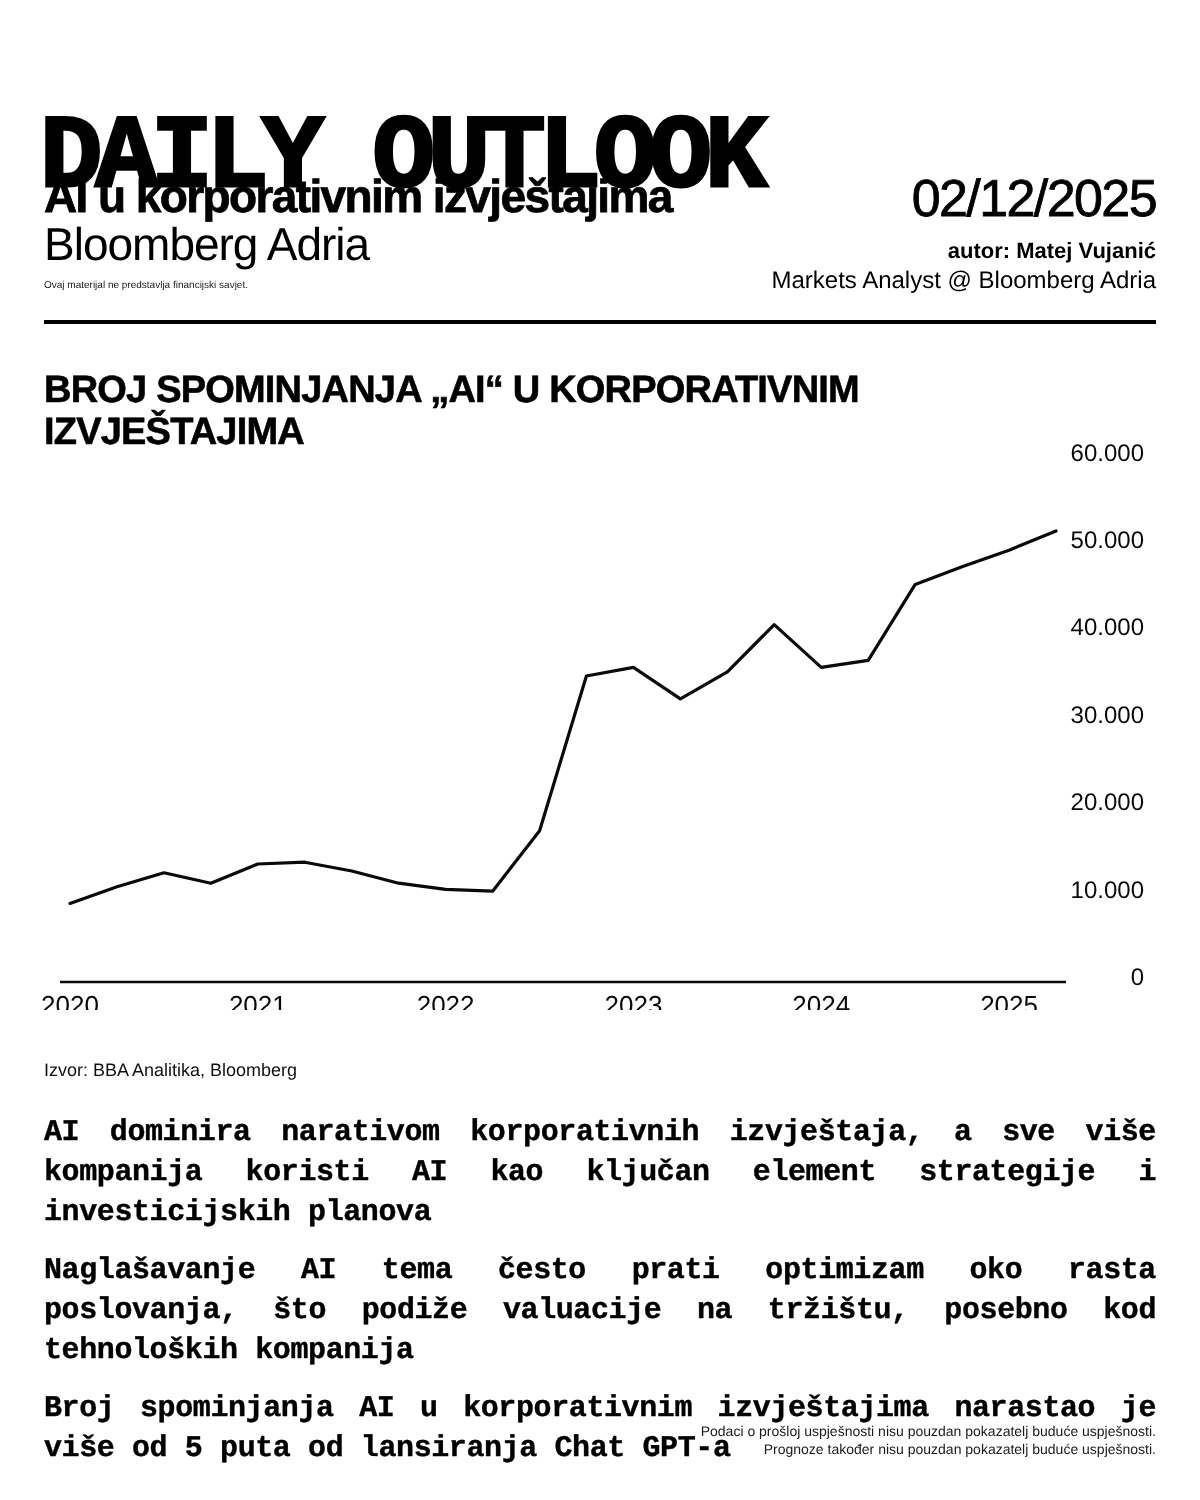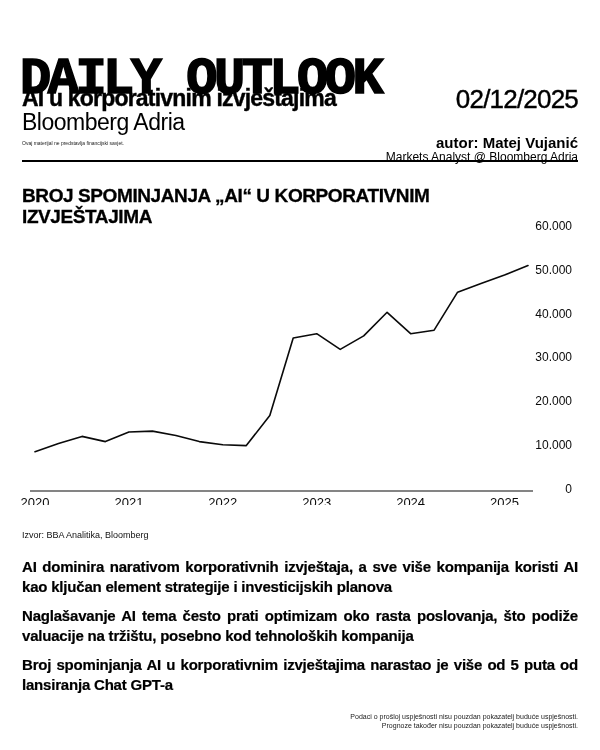--- a/index.html
+++ b/index.html
@@ -14,37 +14,37 @@
     -webkit-text-stroke:1.6px #000;white-space:nowrap;font-family:Liberation Mono, monospace;
   }
   
   .header-row{position:absolute;left:22px;right:22px;top:86px;display:flex;justify-content:space-between;gap:44px;}
   .hdr-left{}
   .hdr-sub{font-size:23px;font-weight:bold;letter-spacing:-0.8px;line-height:24px;-webkit-text-stroke:0.4px #000;}
   .hdr-brand{font-size:23px;font-weight:500;letter-spacing:-0.5px;line-height:24px;}
   .hdr-micro{font-size:5px;color:#1a1a1a;margin-top:6px;letter-spacing:0;}
   .hdr-right{text-align:right;}
   .hdr-date{font-size:26px;font-weight:normal;letter-spacing:-0.8px;line-height:26px;-webkit-text-stroke:0.4px #000;}
-  .hdr-author{font-size:15px;font-weight:bold;line-height:14px;margin-top:24px;}
+  .hdr-author{font-size:11px;font-weight:bold;line-height:14px;margin-top:7px;}
   .hdr-role{font-size:12px;font-weight:normal;line-height:14px;}
   .rule{position:absolute;left:22px;right:22px;top:160px;height:2px;background:#000;}
   
   .chart-title{
     position:absolute;left:22px;top:169px;width:525px;
     font-size:19px;font-weight:bold;line-height:21px;letter-spacing:-0.4px;
     -webkit-text-stroke:0.3px #000;
   }
   .chart-svg{position:absolute;left:0;top:215px;}
   .chart-svg text{font-family:"Liberation Sans",sans-serif;fill:#0a0a0a;}
   .source{position:absolute;left:22px;top:530px;font-size:9px;color:#111;text-align:right;}
   
   .commentary{position:absolute;left:22px;right:22px;top:557px;}
   .commentary p{
     margin:0 0 9px 0;font-size:15px;font-weight:bold;line-height:20px;
-    text-align:justify;letter-spacing:-0.2px;-webkit-text-stroke:0.2px #000;
+    text-align:justify;letter-spacing:-0.2px;font-family:Liberation Mono, monospace;-webkit-text-stroke:0.2px #000;
   }
   
   .footnote{position:absolute;right:22px;top:712px;text-align:right;font-size:7px;line-height:9px;color:#1a1a1a;}
 </style>
 </head>
 <body>
 
 <div class="page">
 
   <h1 class="masthead">DAILY OUTLOOK</h1>

